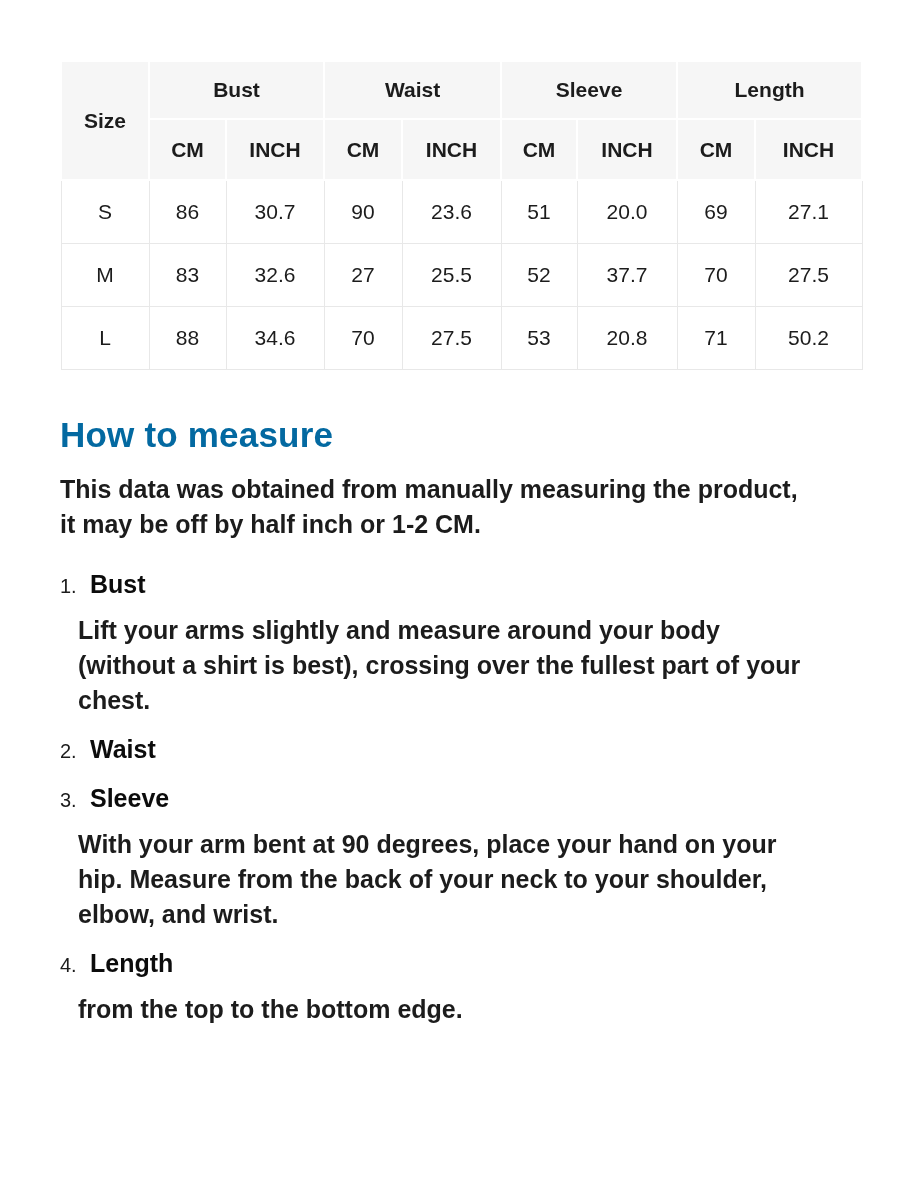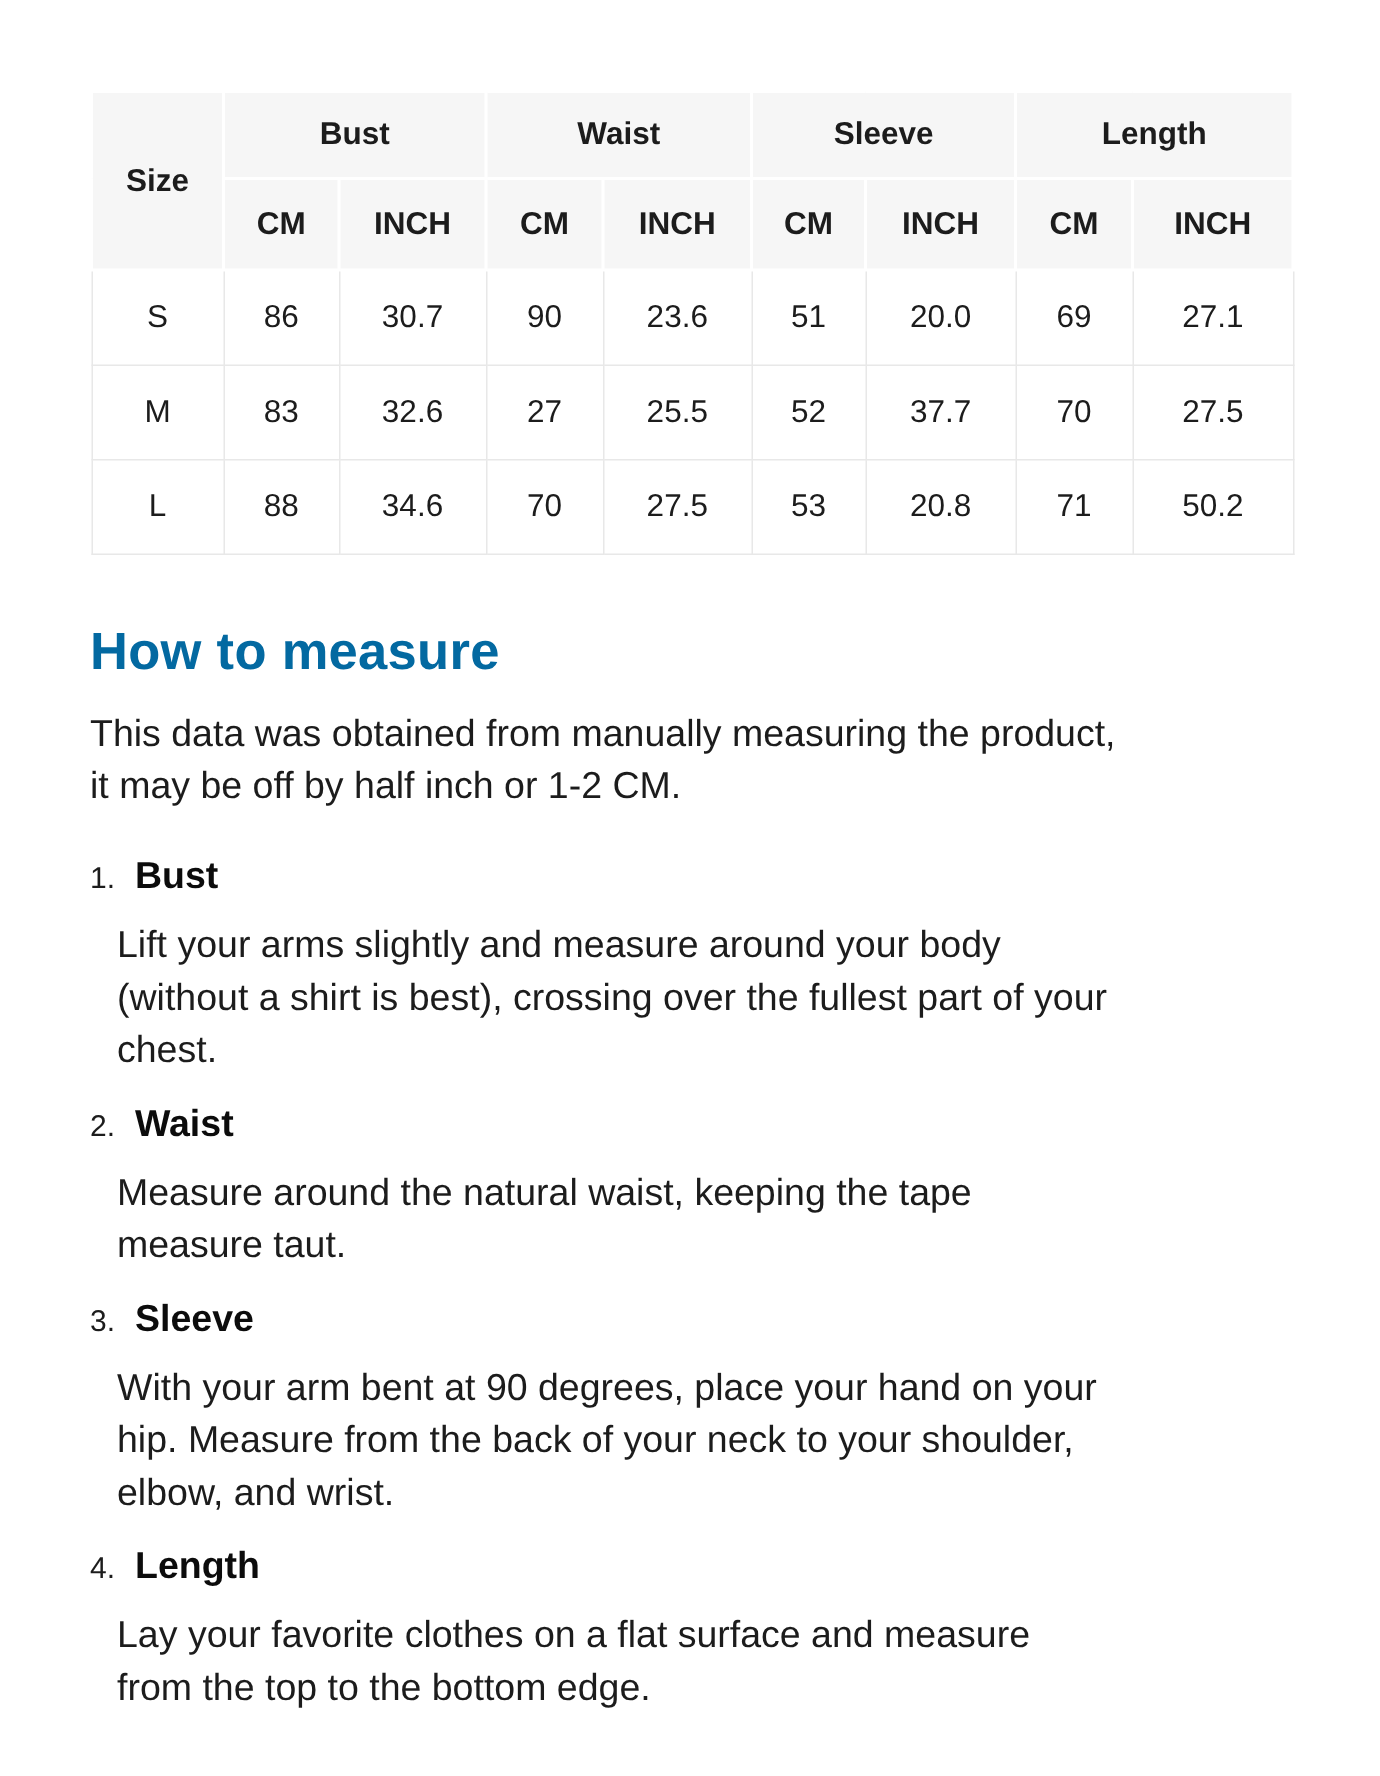--- a/index.html
+++ b/index.html
@@ -56,21 +56,21 @@
     font-weight: 700;
     color: #0369a1;
     letter-spacing: 0.2px;
   }
   .intro {
     margin: 0;
     font-size: 25px;
     line-height: 35px;
     color: #1c1c1c;
   }
-  .tline { display: block; }
+  .tline { display: block; font-weight: bold; }
 
   ol.measure-list {
     list-style: none;
     margin: 26px 0 0 0;
     padding: 0;
   }
   li.step { margin: 0 0 15px 0; }
   .li-head {
     display: flex;
     align-items: baseline;
@@ -186,41 +186,36 @@
         <div class="tline">Lift your arms slightly and measure around your body</div>
         <div class="tline">(without a shirt is best), crossing over the fullest part of your</div>
         <div class="tline">chest.</div>
       </div>
     </li>
     <li class="step">
       <div class="li-head">
         <span class="li-num">2.</span>
         <span class="li-title">Waist</span>
       </div>
-      <div class="li-body">
-        <div class="tline">Measure around the natural waist, keeping the tape</div>
-        <div class="tline">measure taut.</div>
-      </div>
     </li>
     <li class="step">
       <div class="li-head">
         <span class="li-num">3.</span>
         <span class="li-title">Sleeve</span>
       </div>
       <div class="li-body">
         <div class="tline">With your arm bent at 90 degrees, place your hand on your</div>
         <div class="tline">hip. Measure from the back of your neck to your shoulder,</div>
         <div class="tline">elbow, and wrist.</div>
       </div>
     </li>
     <li class="step">
       <div class="li-head">
         <span class="li-num">4.</span>
         <span class="li-title">Length</span>
       </div>
       <div class="li-body">
-        <div class="tline">Lay your favorite clothes on a flat surface and measure</div>
         <div class="tline">from the top to the bottom edge.</div>
       </div>
     </li>
   </ol>
 
 </div>
 
 </body></html>

